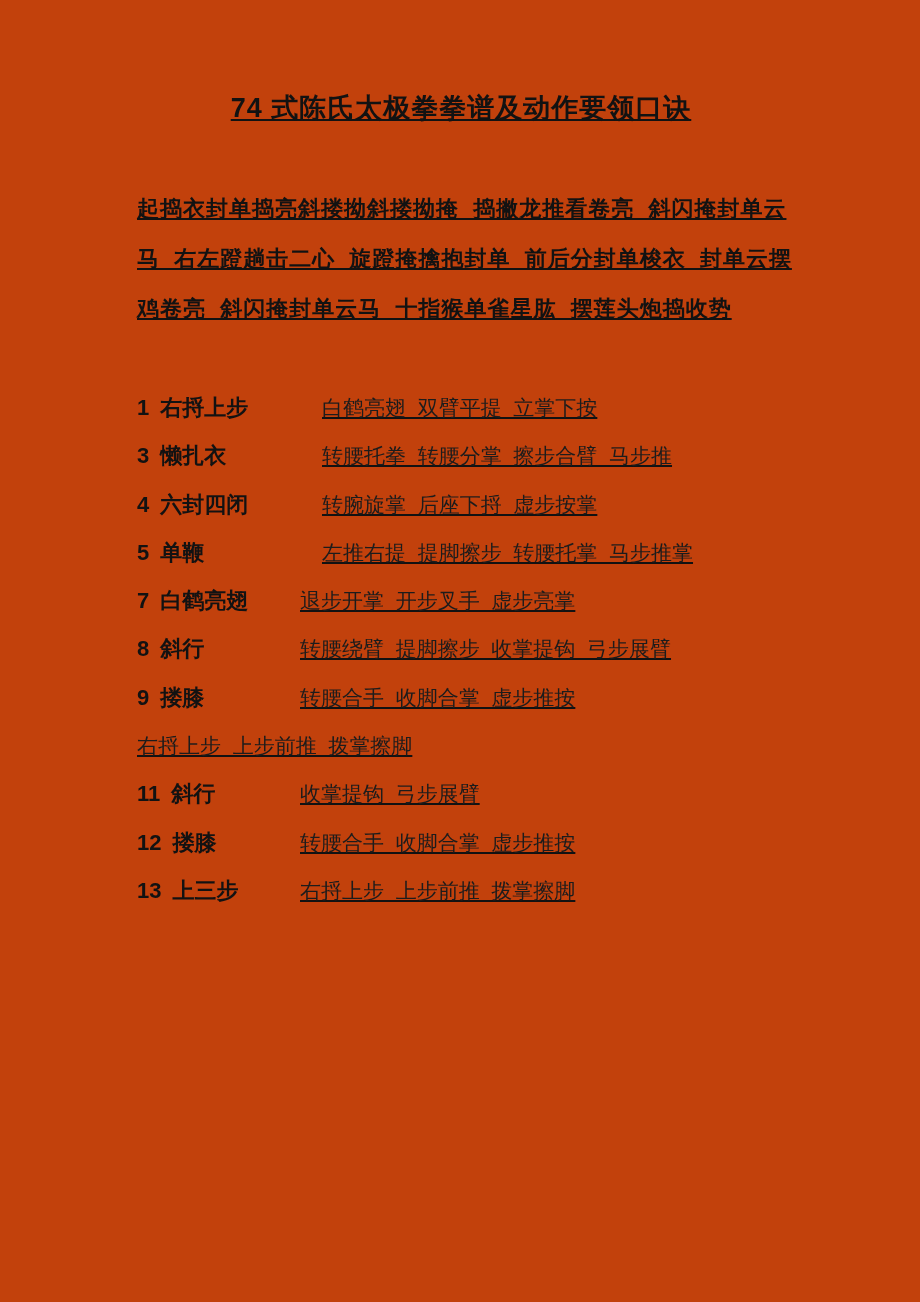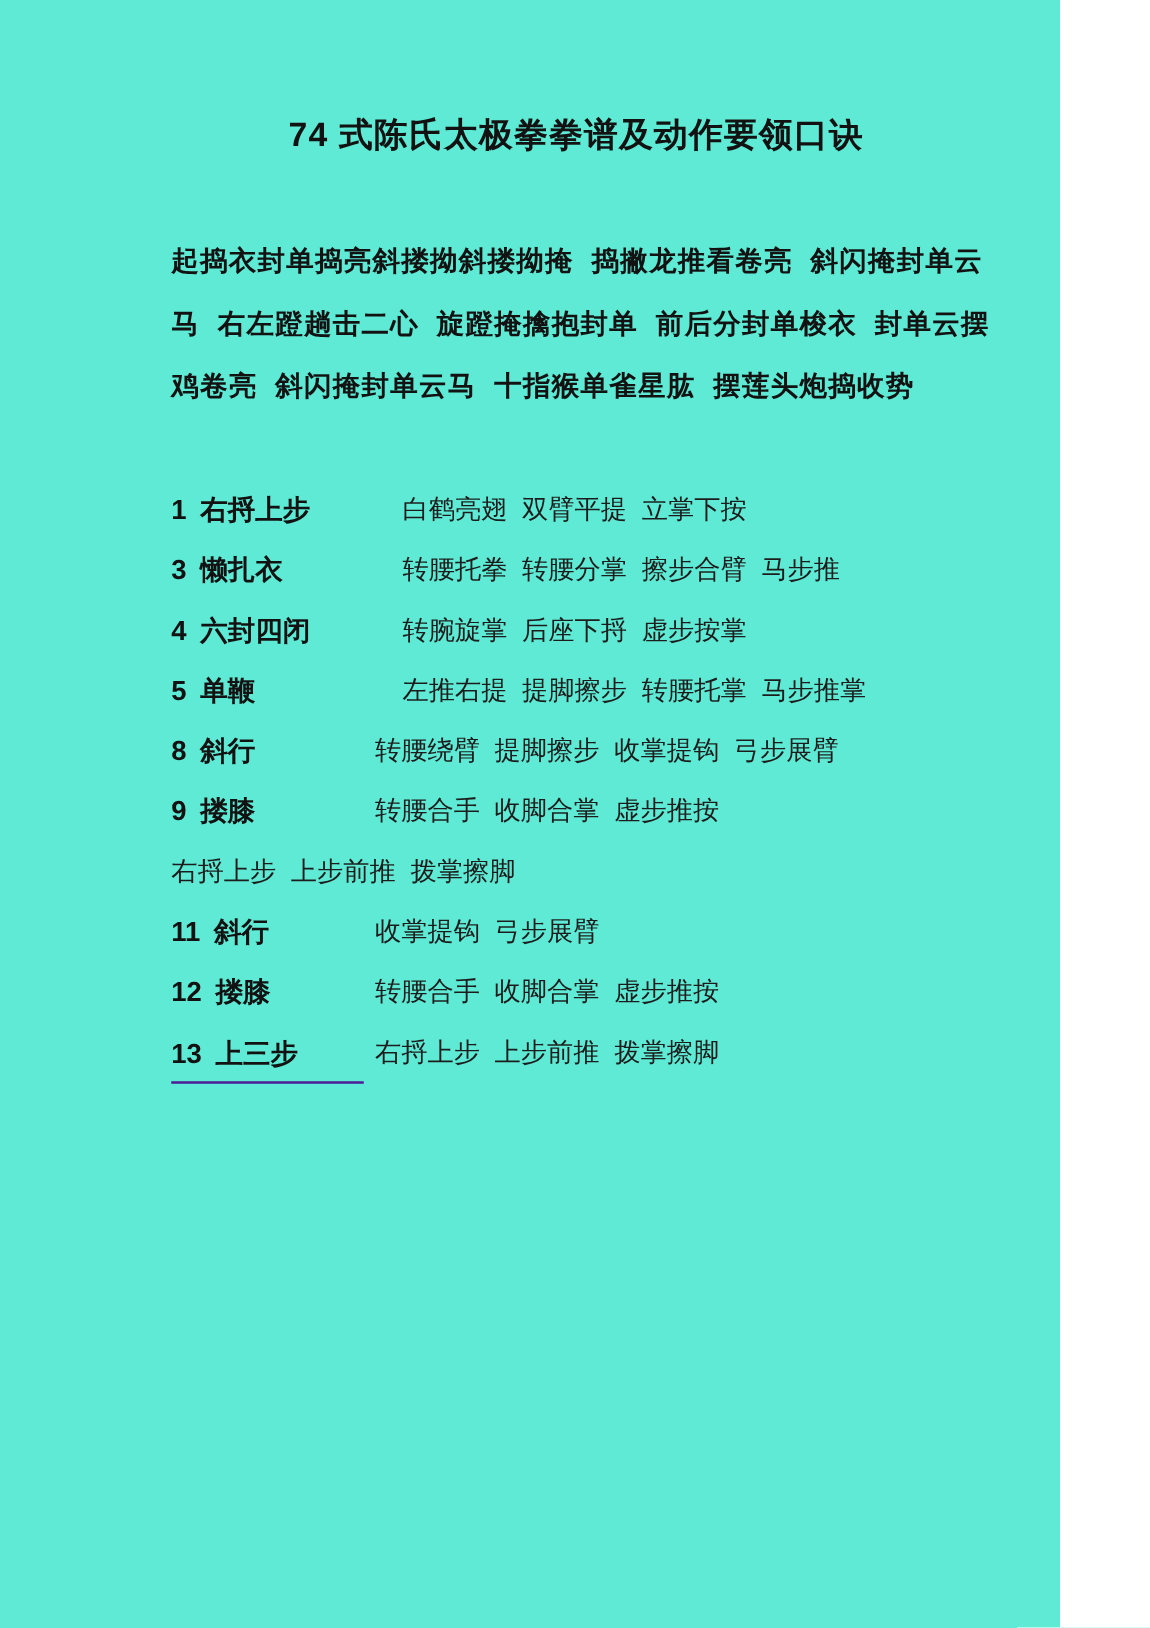--- a/index.html
+++ b/index.html
@@ -5,26 +5,27 @@
   html, body {
     margin: 0;
     padding: 0;
     background: #ffffff;
     font-family: "Liberation Sans", sans-serif;
     color: #121212;
     -webkit-font-smoothing: antialiased;
   }
   .page {
     position: relative;
-    width: 848px;
+    width: 920px;
     height: 1302px;
-    background: #5eead4;
+    background: #c2410c;
     box-sizing: border-box;
     padding: 88px 90px 0 137px;
     overflow: hidden;
+    text-decoration: underline;
   }
   .doc-title {
     width: 648px;
     margin: 0;
     font-size: 27px;
     font-weight: 700;
     text-align: center;
     letter-spacing: 1px;
     line-height: 40px;
   }
@@ -57,22 +58,22 @@
   }
   .move-row.narrow .move-name {
     width: 163px;
   }
   .nm-inner {
     display: inline-block;
     line-height: normal;
   }
   .nm-inner.underlined {
     width: 154px;
-    border-bottom: 2px solid #4c1d95;
-    padding-bottom: 7px;
+    border-bottom: 2px solid #c2410c;
+    padding-bottom: 20px;
   }
   .move-num {
     margin-right: 11px;
   }
   .move-desc {
     flex: 1;
     font-size: 21px;
     font-weight: 400;
     color: #1c1c1c;
   }
@@ -115,20 +116,26 @@
           <div class="desc-line">转腕旋掌  后座下捋  虚步按掌</div>
         </div>
       </div>
       <div class="move-row">
         <div class="move-name"><span class="nm-inner"><span class="move-num">5</span><span>单鞭</span></span></div>
         <div class="move-desc">
           <div class="desc-line">左推右提  提脚擦步  转腰托掌  马步推掌</div>
         </div>
       </div>
       <div class="move-row narrow">
+        <div class="move-name"><span class="nm-inner"><span class="move-num">7</span><span>白鹤亮翅</span></span></div>
+        <div class="move-desc">
+          <div class="desc-line">退步开掌  开步叉手  虚步亮掌</div>
+        </div>
+      </div>
+      <div class="move-row narrow">
         <div class="move-name"><span class="nm-inner"><span class="move-num">8</span><span>斜行</span></span></div>
         <div class="move-desc">
           <div class="desc-line">转腰绕臂  提脚擦步  收掌提钩  弓步展臂</div>
         </div>
       </div>
       <div class="move-row narrow">
         <div class="move-name"><span class="nm-inner"><span class="move-num">9</span><span>搂膝</span></span></div>
         <div class="move-desc">
           <div class="desc-line">转腰合手  收脚合掌  虚步推按</div>
         </div>

